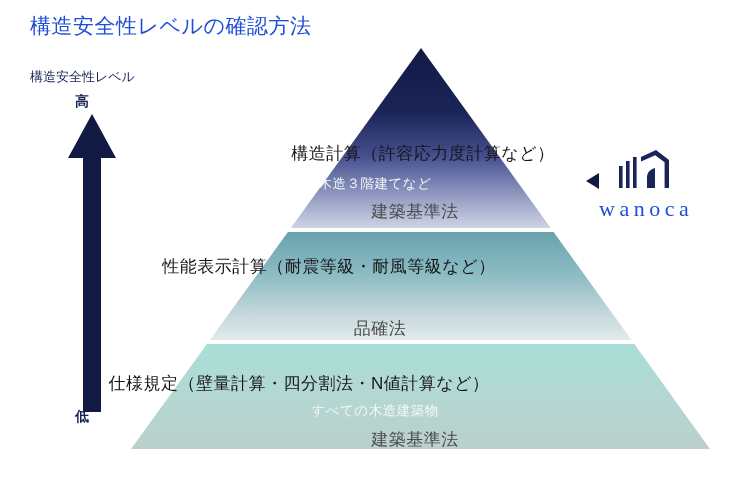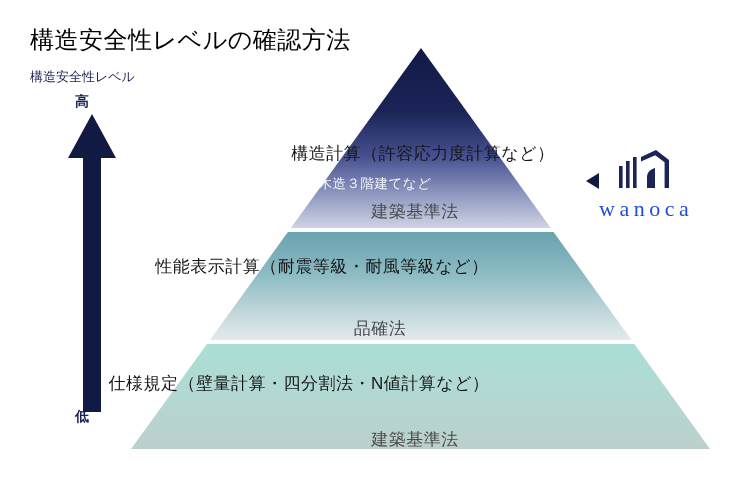--- a/index.html
+++ b/index.html
@@ -5,22 +5,22 @@
   html,body{margin:0;padding:0;}
   body{
     width:750px;height:500px;background:#ffffff;
     font-family:"Liberation Sans","DejaVu Sans",sans-serif;
     position:relative;overflow:hidden;
   }
   #stage{position:absolute;inset:0;width:750px;height:500px;}
 
   
   #page-title{
-    position:absolute;left:30px;top:24px;
-    font-size:24px;color:#000000;letter-spacing:.5px;
+    position:absolute;left:30px;top:12px;
+    font-size:21px;color:#1d4ed8;letter-spacing:.5px;
     white-space:nowrap;
   }
 
   
   #axis-label{
     position:absolute;left:30px;top:68px;
     font-size:13px;color:#1a2456;white-space:nowrap;
   }
   #axis-high{
     position:absolute;left:75px;top:93px;
@@ -38,21 +38,21 @@
   
   .layer-text{position:absolute;text-align:center;white-space:nowrap;}
   .lvl-main{font-size:17px;color:#161616;letter-spacing:.5px;}
   .lvl-sub1{font-size:13.5px;color:#f2f6f8;letter-spacing:.5px;}
   .lvl-sub2{font-size:17px;color:#4a4a4a;letter-spacing:.5px;padding-left:40px;}
 
   #l1-main{left:0;width:750px;top:142px;margin-left:48px;}
   #l1-sub1{left:0;width:750px;top:175px;}
   #l1-sub2{left:0;width:750px;top:200px;}
 
-  #l2-main{left:0;width:644px;top:255px;}
+  #l2-main{left:7px;width:644px;top:255px;}
   #l2-sub1{left:0;width:750px;top:294px;}
   #l2-sub2{left:0;width:680px;top:317px;}
 
   #l3-main{left:0;width:598px;top:372px;}
   #l3-sub1{left:0;width:750px;top:402px;}
   #l3-sub2{left:0;width:750px;top:428px;}
 
   
   #caption{
     position:absolute;left:0;width:750px;top:456px;
@@ -121,20 +121,21 @@
   </svg>
 
   <div class="layer-text lvl-main" id="l1-main">構造計算（許容応力度計算など）</div>
   <div class="layer-text lvl-sub1" id="l1-sub1">木造３階建てなど</div>
   <div class="layer-text lvl-sub2" id="l1-sub2">建築基準法</div>
 
   <div class="layer-text lvl-main" id="l2-main">性能表示計算（耐震等級・耐風等級など）</div>
   <div class="layer-text lvl-sub2" id="l2-sub2">品確法</div>
 
   <div class="layer-text lvl-main" id="l3-main">仕様規定（壁量計算・四分割法・N値計算など）</div>
+  <div class="layer-text lvl-sub1" id="l3-sub1">すべての木造建築物</div>
   <div class="layer-text lvl-sub2" id="l3-sub2">建築基準法</div>
 
 
   <div id="logo-block">
     <svg id="pointer-icon" width="16" height="18" viewBox="0 0 16 18">
       <polygon points="14,1 14,17 1,9" fill="#111a42"></polygon>
     </svg>
 
     <svg id="logo-mark" width="54" height="42" viewBox="0 0 54 42">
       <g fill="#1a2456">

